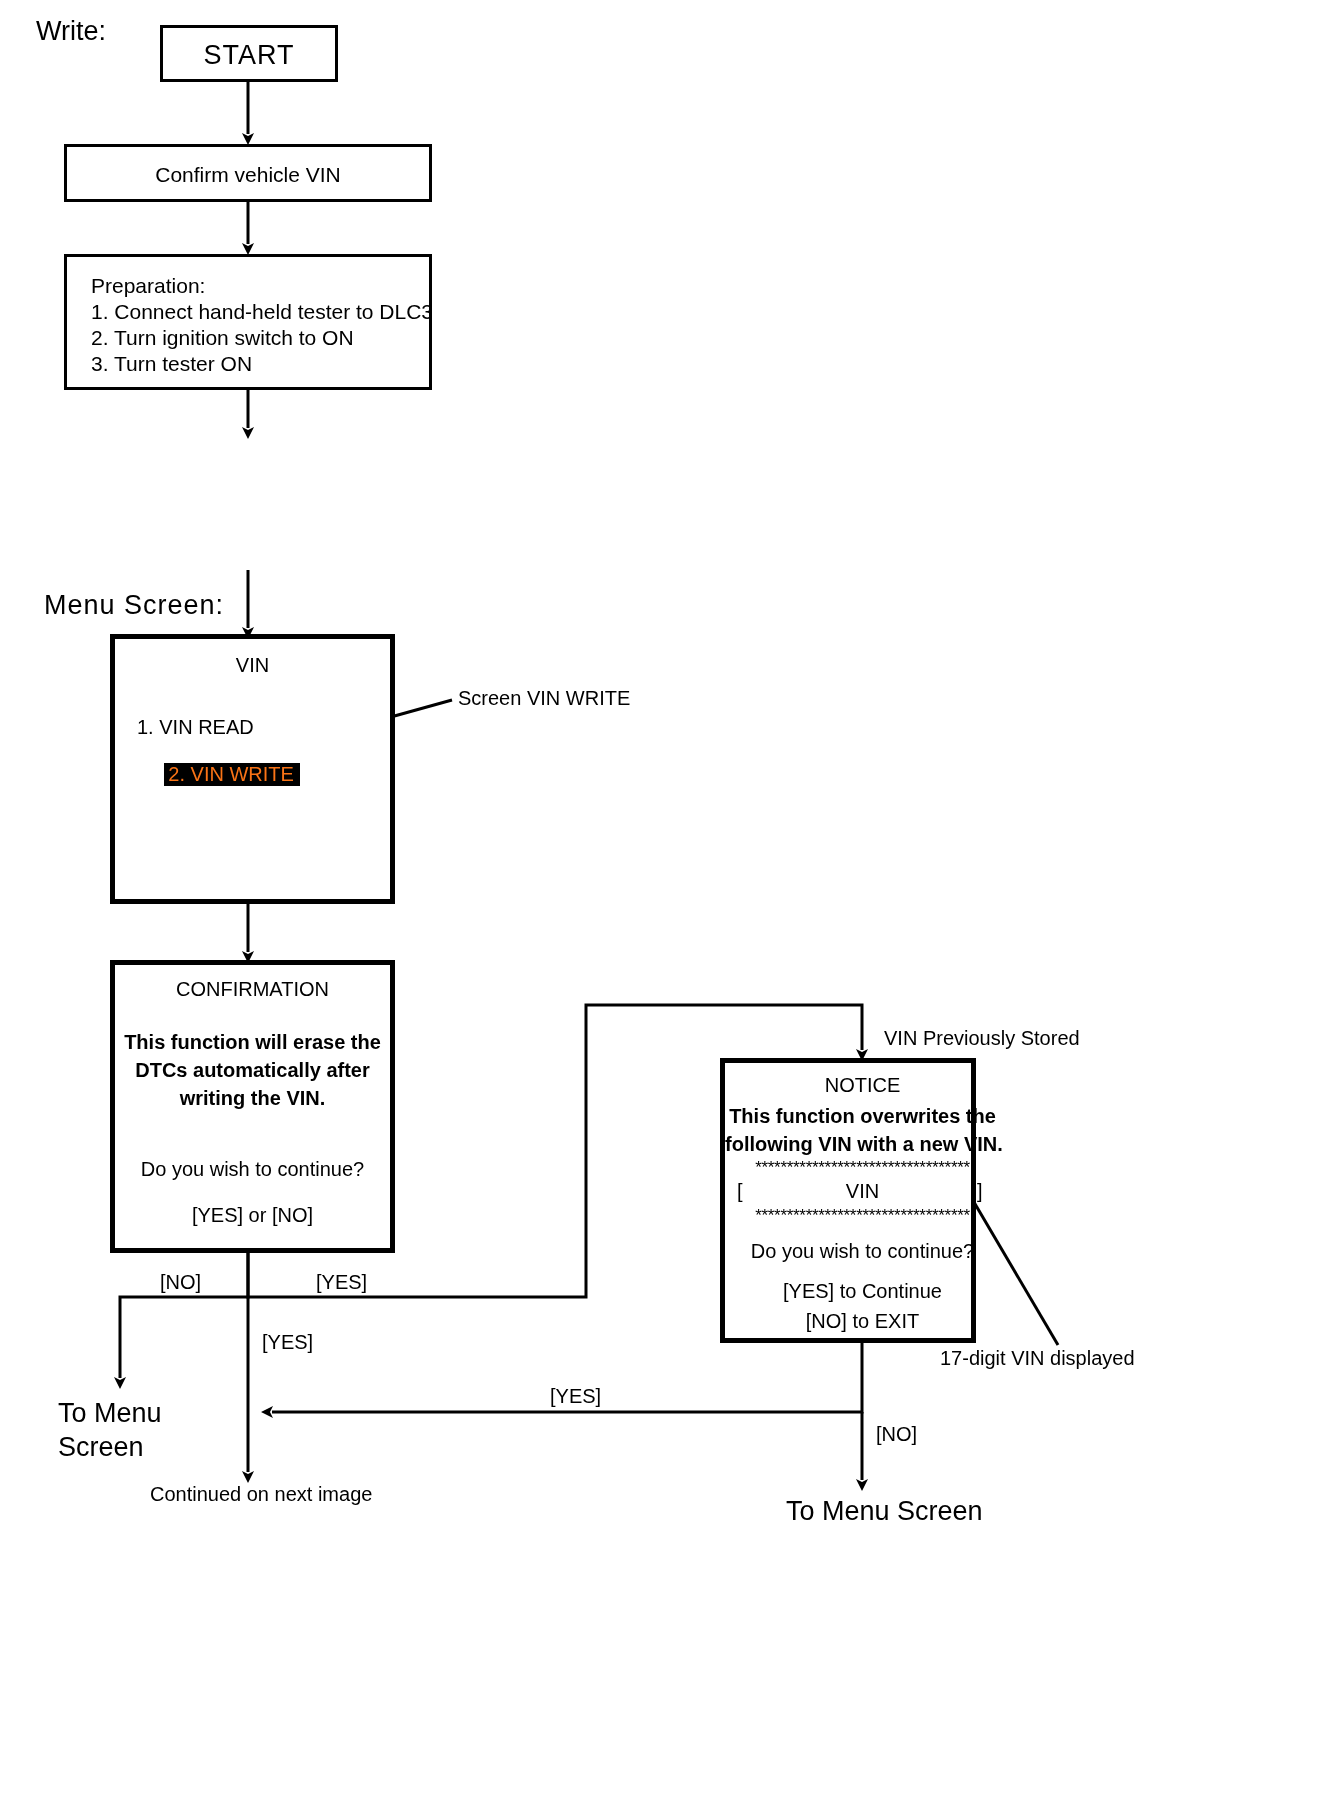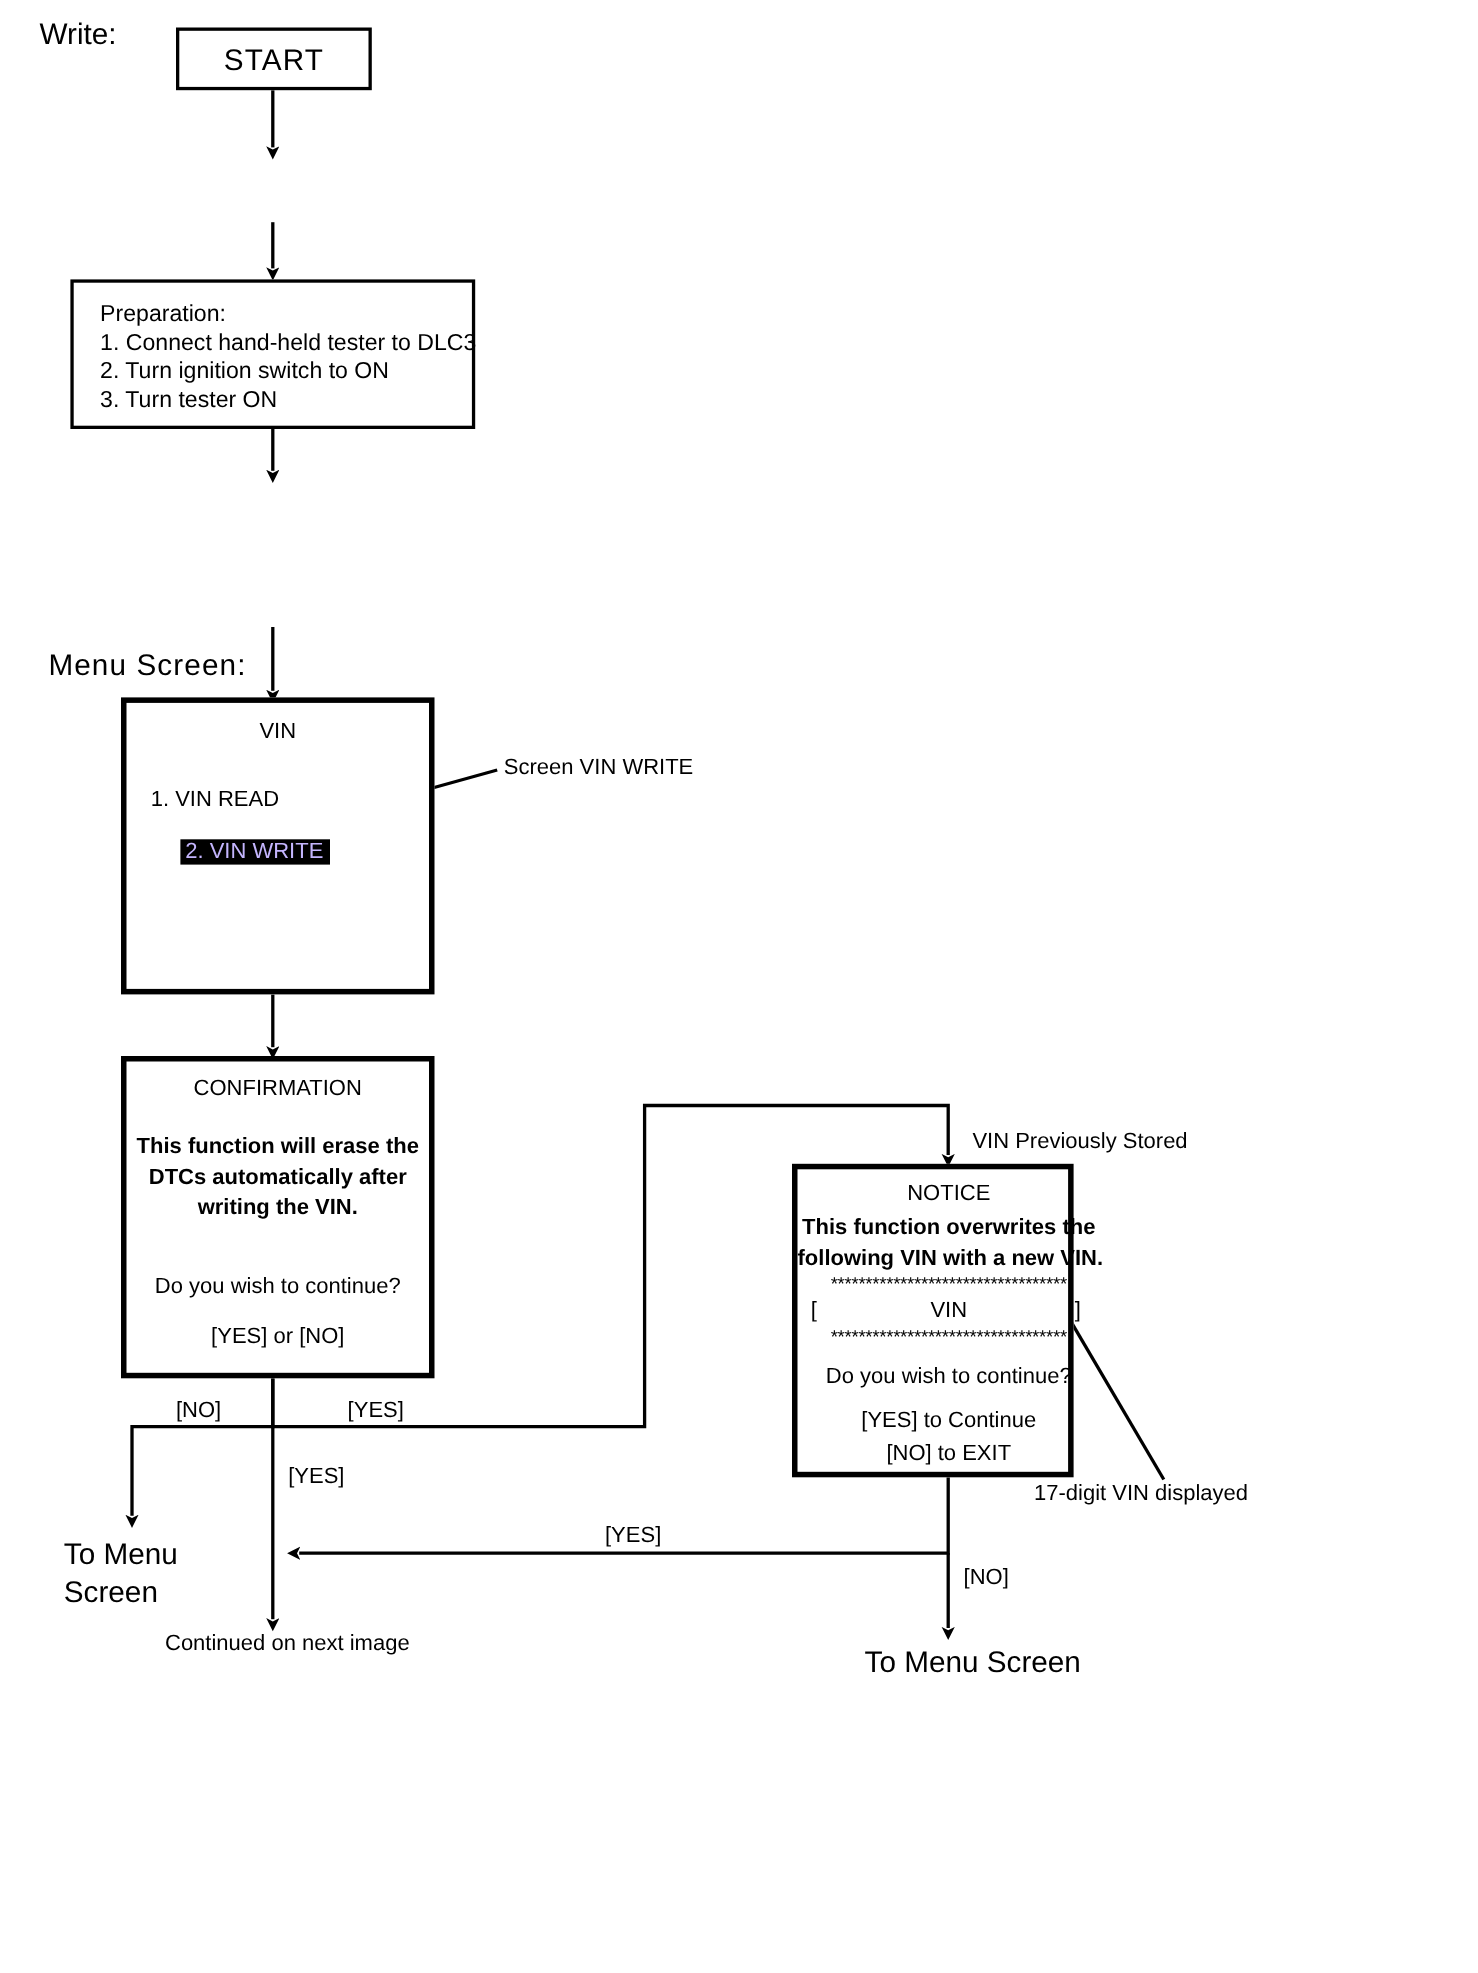--- a/index.html
+++ b/index.html
@@ -12,21 +12,21 @@
   .ctr{text-align:center;}
   svg.lines{position:absolute;left:0;top:0;width:1344px;height:1794px;overflow:visible;}
   .t-start{font-size:27px;letter-spacing:1px;}
   .t-head{font-size:27px;}
   .t-box{font-size:21px;line-height:26px;}
   .t-screen{font-size:20px;}
   .t-screen-b{font-size:20px;font-weight:bold;line-height:30px;}
   .t-ast{font-size:17px;letter-spacing:-0.3px;}
   .t-flow{font-size:20px;}
   .t-big{font-size:27px;line-height:34px;}
-  .hl{background:#000;color:#c4b5fd;display:inline-block;padding:1px 6px 2px 4px;}
+  .hl{background:#000;color:#f97316;display:inline-block;padding:1px 6px 2px 4px;}
 </style>
 </head>
 <body>
 
 <div id="stage">
 
   <svg class="lines" viewBox="0 0 1344 1794">
     <defs>
       <marker id="ah" markerWidth="14" markerHeight="14" refX="1" refY="6" orient="auto" markerUnits="userSpaceOnUse">
         <path d="M0,0 L12,6 L0,12 L3,6 Z" fill="#000"></path>
@@ -59,20 +59,23 @@
       <line x1="968" y1="1192" x2="1058" y2="1345"></line>
     </g>
   </svg>
 
   <div class="lbl t-head" style="left:36px;top:18px;">Write:</div>
 
   <div class="box" style="left:160px;top:25px;width:178px;height:57px;">
     <div class="lbl t-start ctr" style="left:0;top:14px;width:172px;">START</div>
   </div>
 
+  <div class="box" style="left:64px;top:144px;width:368px;height:58px;">
+    <div class="lbl t-box ctr" style="left:0;top:15px;width:362px;">Confirm vehicle VIN</div>
+  </div>
 
   <div class="box" style="left:64px;top:254px;width:368px;height:136px;">
     <div class="lbl t-box" style="left:24px;top:16px;">Preparation:</div>
     <div class="lbl t-box" style="left:24px;top:42px;">1. Connect hand-held tester to DLC3</div>
     <div class="lbl t-box" style="left:24px;top:68px;">2. Turn ignition switch to ON</div>
     <div class="lbl t-box" style="left:24px;top:94px;">3. Turn tester ON</div>
   </div>
 
 
   <div class="lbl t-head" style="left:44px;top:592px;letter-spacing:1px;">Menu Screen:</div>

